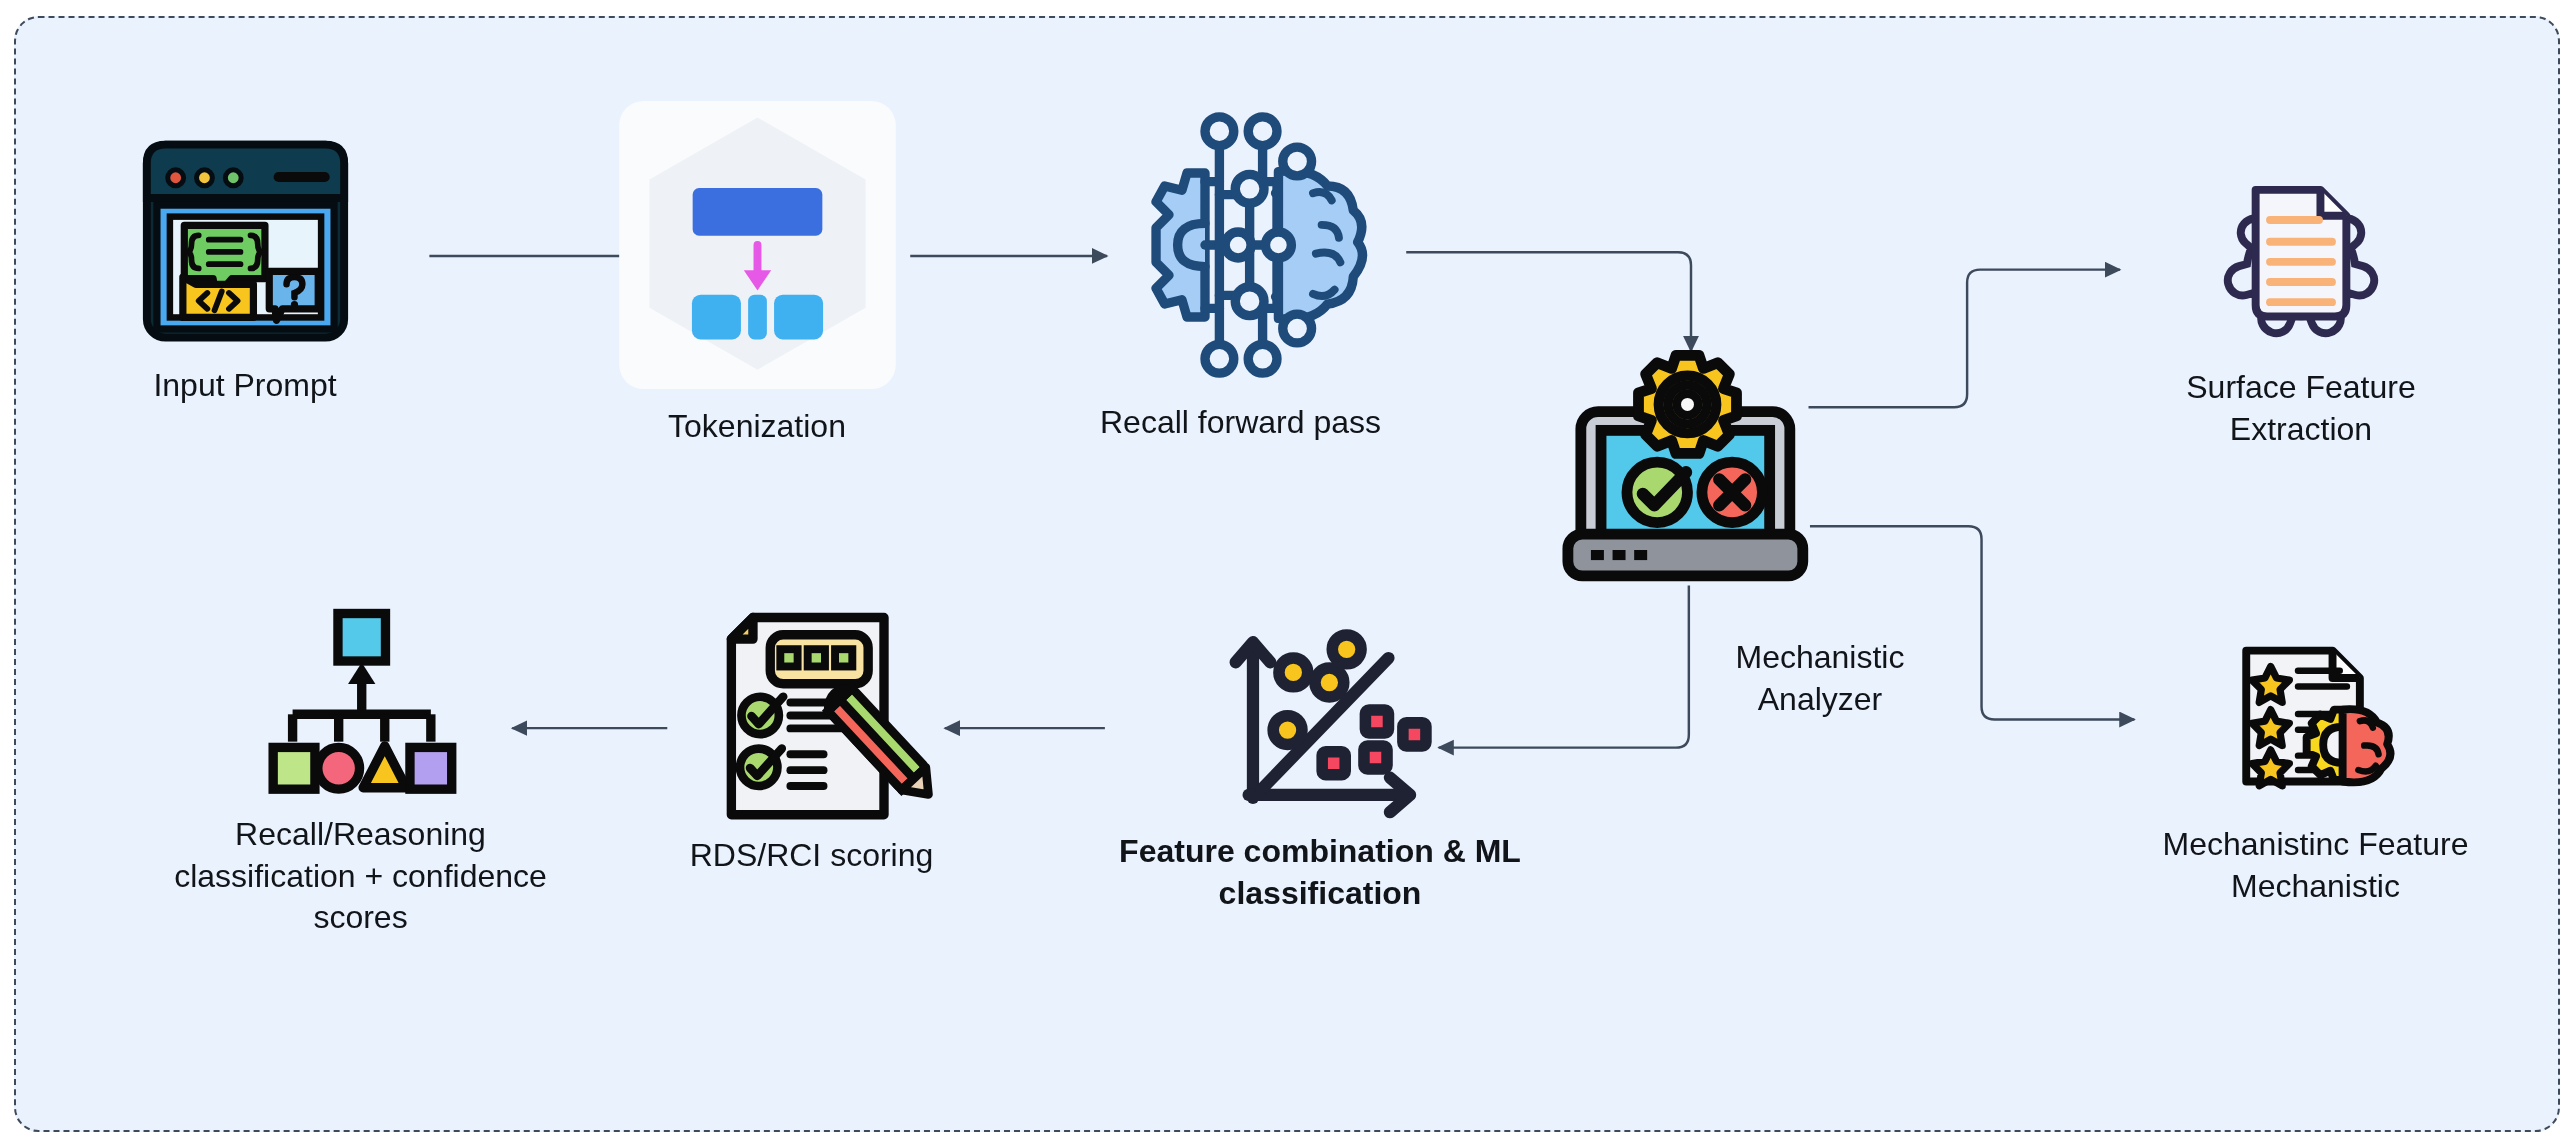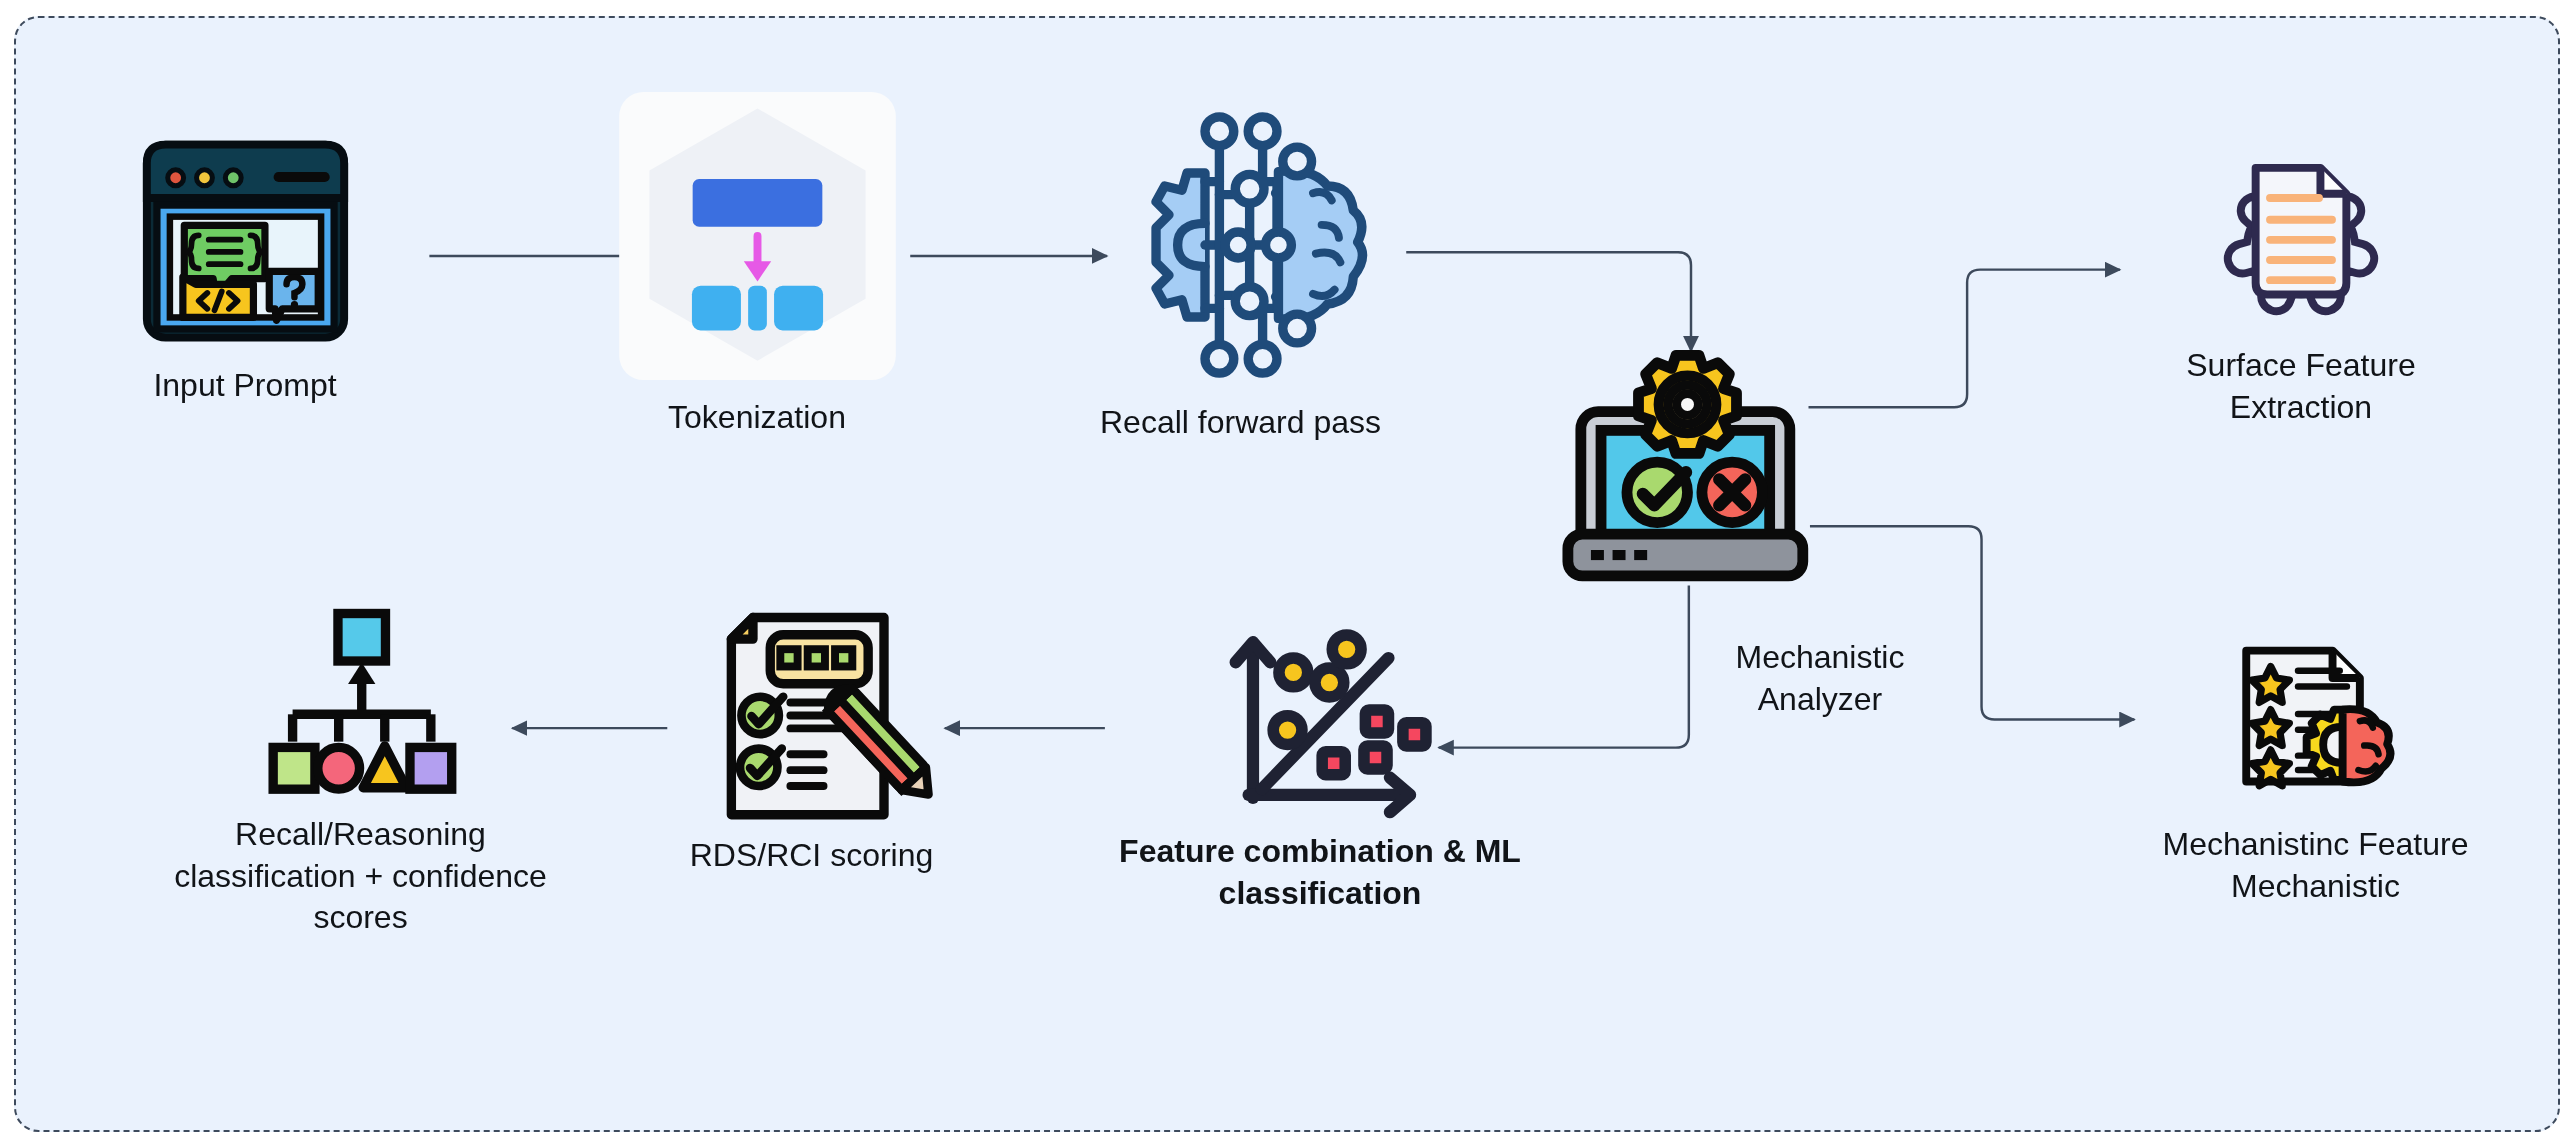--- a/index.html
+++ b/index.html
@@ -111,21 +111,21 @@
         <path d="M92,218 L80,229 L92,240 M122,218 L134,229 L122,240 M112,216 L102,242" fill="none" stroke="#0a0a0a" stroke-width="8" stroke-linecap="round" stroke-linejoin="round"></path>
 
         <path d="M178,188 L246,188 L246,240 L196,240 L188,256 L186,240 L178,240 Z" fill="#6ab4ec" stroke="#0a0a0a" stroke-width="10" stroke-linejoin="round"></path>
         <path d="M202,206 Q202,196 213,196 Q224,196 224,206 Q224,214 213,218 L213,224" fill="none" stroke="#0a0a0a" stroke-width="9" stroke-linecap="round"></path>
         <circle cx="213" cy="234" r="5" fill="#0a0a0a"></circle>
       </svg>
     </div>
     <div class="cap">Input Prompt</div>
   </div>
 
-  <div class="node" style="left:613px; top:88px; width:288px;">
+  <div class="node" style="left:613px; top:97px; width:288px;">
     <div class="art">
       <svg width="281" height="296" viewBox="0 0 390 410">
         <rect x="3" y="5" width="384" height="400" rx="34" fill="#fafbfc"></rect>
         <path d="M195,28 L345,114 L345,292 L195,378 L45,292 L45,114 Z" fill="#eef1f6"></path>
         <rect x="105" y="126" width="180" height="66" rx="9" fill="#3b6fe0"></rect>
         <g stroke="#e659e6" stroke-width="11" fill="none" stroke-linecap="round">
           <path d="M195,205 L195,252"></path>
         </g>
         <path d="M195,268 L176,240 L214,240 Z" fill="#e659e6"></path>
         <rect x="104" y="274" width="68" height="62" rx="12" fill="#3fb0f0"></rect>
@@ -208,21 +208,21 @@
           <circle cx="0" cy="-12" r="40" fill="none" stroke="#0a0a0a" stroke-width="14"></circle>
           <circle cx="0" cy="-12" r="27" fill="#fbe08e" stroke="#0a0a0a" stroke-width="13"></circle>
           <circle cx="0" cy="-12" r="15" fill="#f7f7f7" stroke="#0a0a0a" stroke-width="12"></circle>
         </g>
       </svg>
     </div>
   </div>
   <div style="position:absolute; left:1701px; top:637px; width:238px; font-size:32px; line-height:1.30; color:#111418; white-space:pre-line; text-align:center;">Mechanistic
 Analyzer</div>
 
-  <div class="node" style="left:2135px; top:152px; width:332px;">
+  <div class="node" style="left:2135px; top:174px; width:332px;">
     <div class="art">
       <svg width="180" height="180" viewBox="0 0 250 250">
 
         <path d="M125,32 C136,32 145,40 146,51 L147,62 C154,64 161,67 167,71 L176,65 C185,59 197,61 204,69 C211,77 210,89 202,96 L194,103 C197,110 199,117 200,125 L211,128 C222,131 229,142 226,153 C223,164 212,171 201,168 L190,165 C186,172 181,178 175,183 L179,194 C183,205 177,216 166,220 C155,224 144,218 140,207 L136,196 C129,198 121,198 114,196 L110,207 C106,218 95,224 84,220 C73,216 67,205 71,194 L75,183 C69,178 64,172 60,165 L49,168 C38,171 27,164 24,153 C21,142 28,131 39,128 L50,125 C51,117 53,110 56,103 L48,96 C40,89 39,77 46,69 C53,61 65,59 74,65 L83,71 C89,67 96,64 103,62 L104,51 C105,40 114,32 125,32 Z" fill="none" stroke="#2e2a4f" stroke-width="11"></path>
 
         <path d="M62,22 L152,22 L188,58 L188,182 Q188,198 172,198 L78,198 Q62,198 62,182 Z" fill="#f4f6fb" stroke="#2e2a4f" stroke-width="11" stroke-linejoin="round"></path>
         <path d="M152,22 L152,58 L188,58" fill="#ffffff" stroke="#2e2a4f" stroke-width="11" stroke-linejoin="round"></path>
         <g stroke="#f9b379" stroke-width="11" stroke-linecap="round">
           <path d="M82,64 L150,64"></path>
           <path d="M82,94 L168,94"></path>

